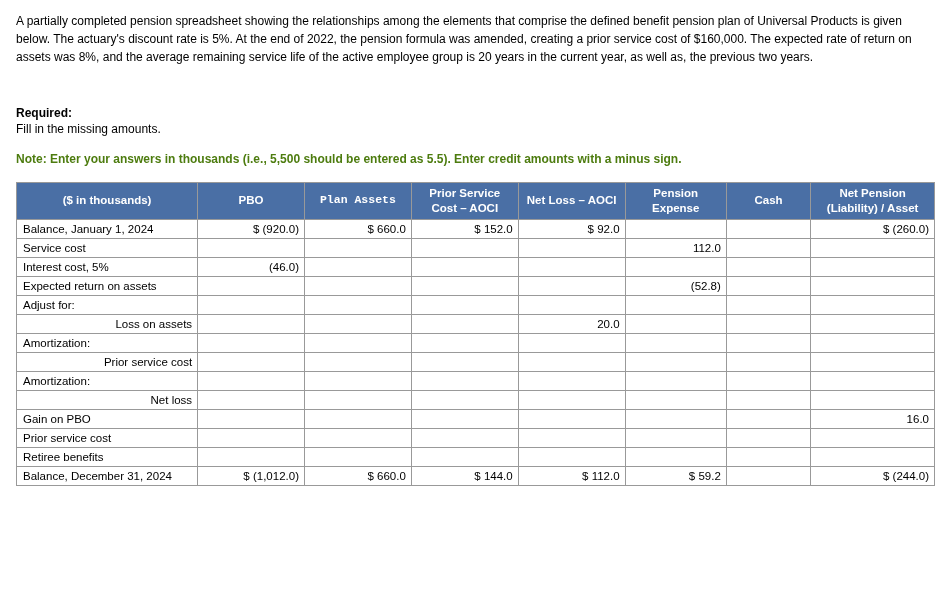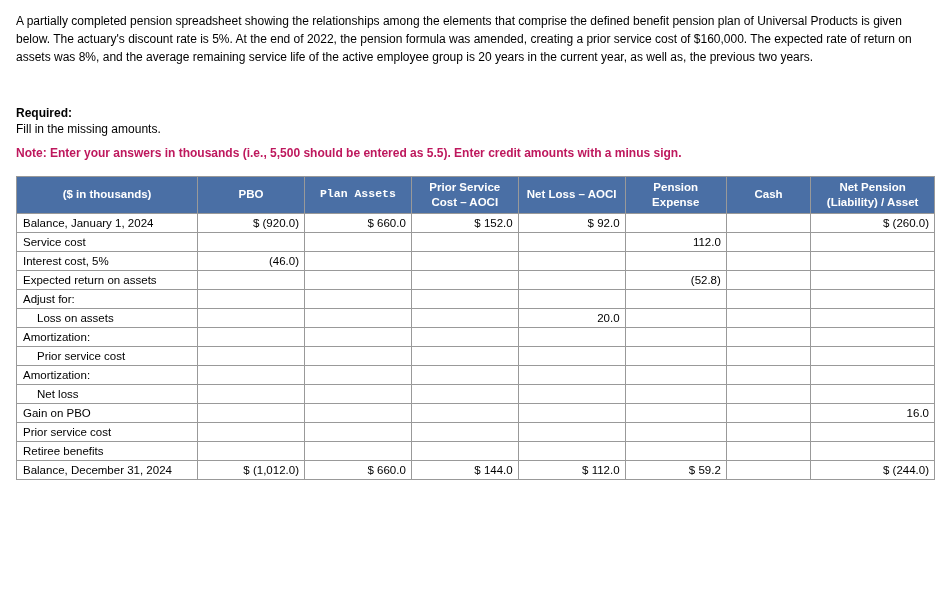--- a/index.html
+++ b/index.html
@@ -14,24 +14,24 @@
     .description {
       font-size: 12px;
       line-height: 1.5;
       margin-bottom: 26px;
     }
     .required-label {
       font-weight: bold;
       margin-bottom: 2px;
     }
     .fill-text {
-      margin-bottom: 10px;
+      margin-bottom: 16px;
     }
     .note-text {
-      color: #be185d;
+      color: #4d7c0f;
       font-weight: bold;
       margin-bottom: 16px;
       font-size: 12px;
     }
     table {
       border-collapse: collapse;
       width: 100%;
       font-size: 11.5px;
     }
     th, td {
@@ -53,20 +53,21 @@
     tbody tr:last-child td {
       background-color: #fff;
     }
     .row-label {
       text-align: left;
       white-space: nowrap;
       padding-left: 6px;
     }
     .row-label.indented {
       padding-left: 20px;
+      text-align: right;
     }
     .num-cell {
       text-align: right;
       white-space: nowrap;
     }
     .input-cell {
       background-color: #fff;
       min-width: 70px;
     }
     td input {

